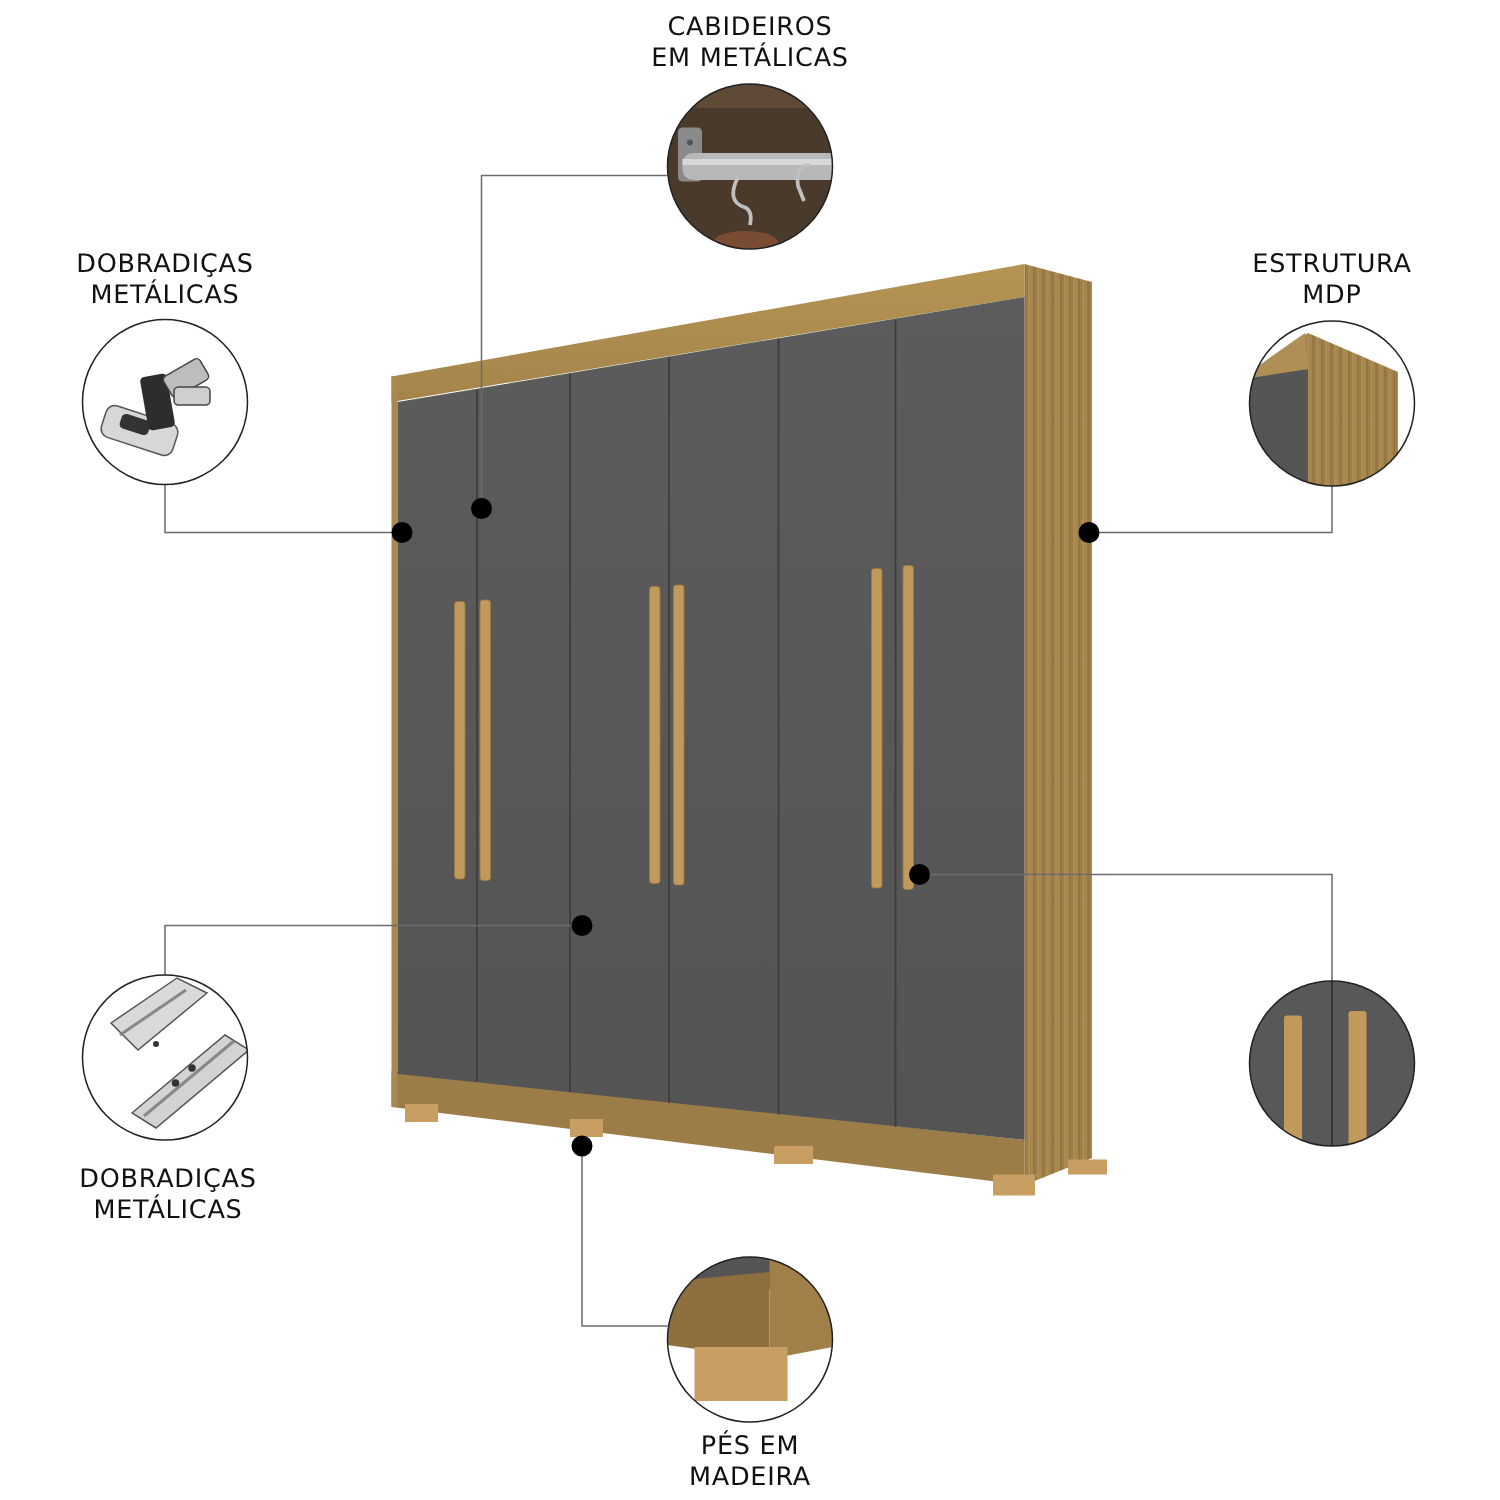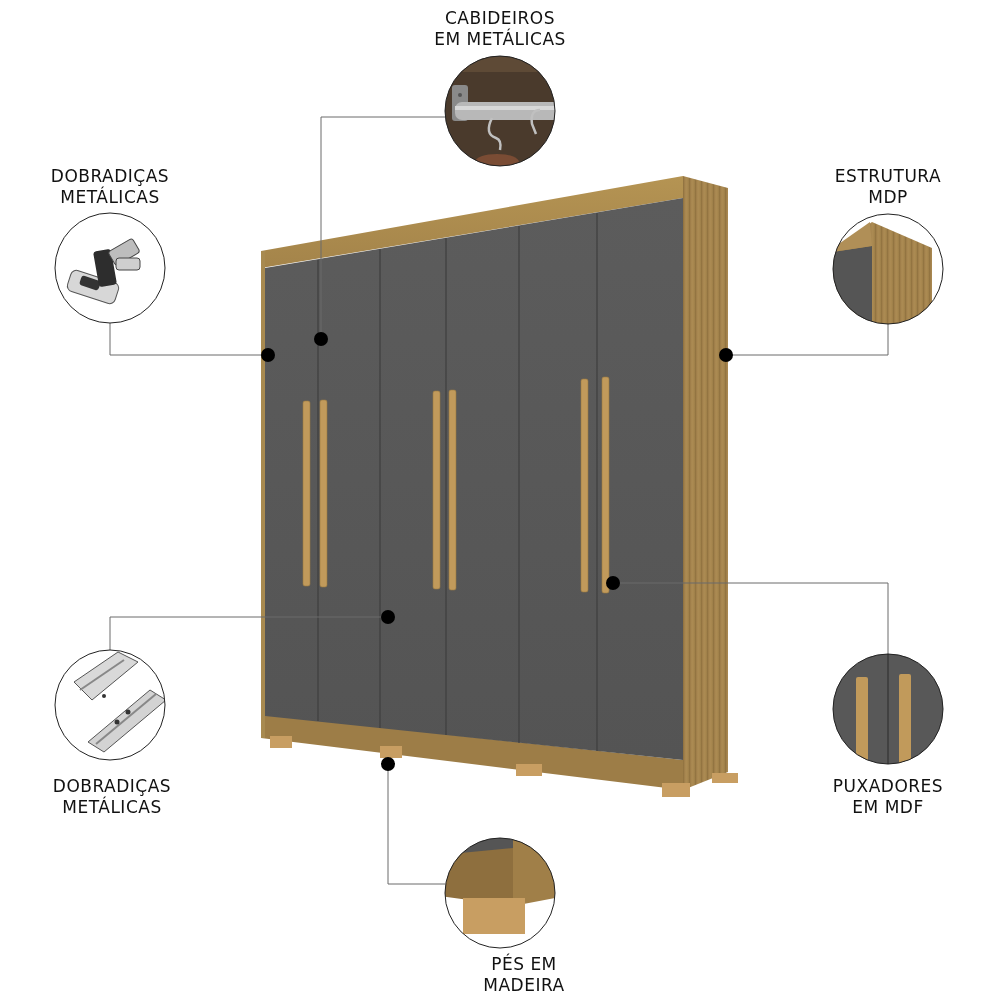--- a/index.html
+++ b/index.html
@@ -209,21 +209,17 @@
     <span>METÁLICAS</span>
   </div>
   <div class="label" style="left:888px; top:166px;text-align:center;">
     <span>ESTRUTURA</span>
     <span>MDP</span>
   </div>
   <div class="label" style="left:112px; top:776px;">
     <span>DOBRADIÇAS</span>
     <span>METÁLICAS</span>
   </div>
-  <div class="label" style="left:888px; top:776px;">
-    <span>PUXADORES</span>
-    <span>EM MDF</span>
-  </div>
-  <div class="label" style="left:524px; top:954px;">
+  <div class="label" style="left:500px; top:954px;">
     <span>PÉS EM</span>
     <span>MADEIRA</span>
   </div>
 </div>
 
 </body></html>

